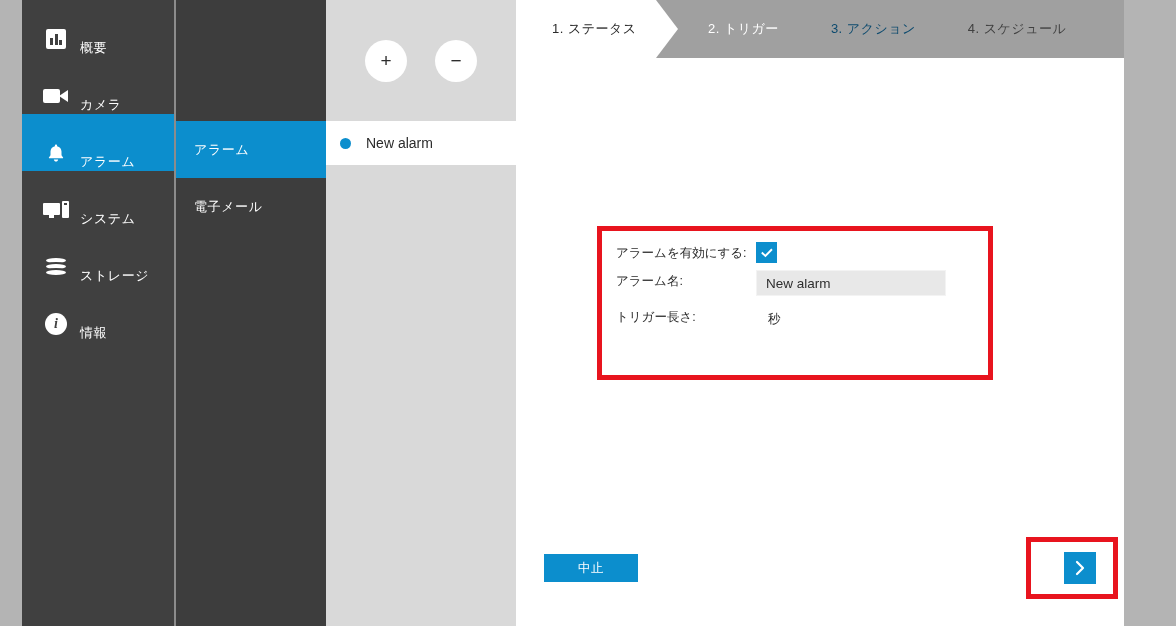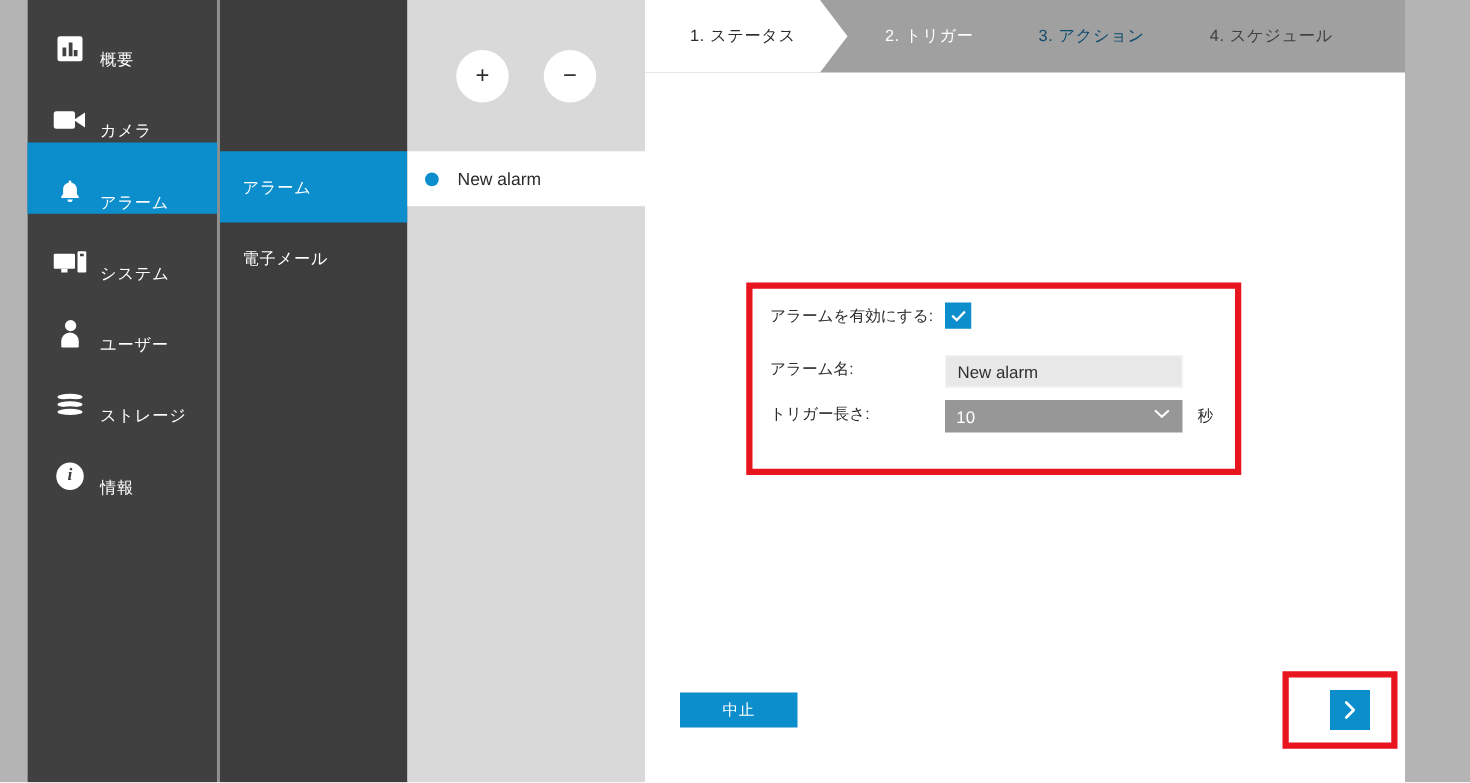--- a/index.html
+++ b/index.html
@@ -296,21 +296,21 @@
   .form-inner {
     position: absolute;
     left: 100px; top: 242px;
     width: 370px;
   }
   .form-row {
     display: flex;
     align-items: flex-start;
     margin-bottom: 10px;
   }
-  .form-row.row-check { margin-bottom: 21px; }
+  .form-row.row-check { margin-bottom: 7px; }
   .form-label {
     width: 140px;
     min-width: 140px;
     font-size: 12.5px;
     color: #2b2b2b;
     line-height: 17px;
     padding-top: 3px;
   }
   .checkbox {
     width: 21px; height: 21px;
@@ -439,29 +439,20 @@
       <span class="nav-icon">
         <span class="ic-system">
             <span class="mon"></span>
             <span class="stand"></span>
             <span class="tower"></span>
           </span>
       </span>
       <span class="nav-label">システム</span>
     </div>
 
-    <div class="nav-item">
-      <span class="nav-icon">
-        <span class="ic-user">
-            <span class="head"></span>
-            <span class="torso"></span>
-          </span>
-      </span>
-      <span class="nav-label">ユーザー</span>
-    </div>
 
     <div class="nav-item">
       <span class="nav-icon">
         <span class="ic-storage">
             <span class="disc"></span>
             <span class="disc"></span>
             <span class="disc"></span>
           </span>
       </span>
       <span class="nav-label">ストレージ</span>
@@ -530,28 +521,20 @@
         </div>
       </div>
 
       <div class="form-row">
         <div class="form-label">アラーム名:</div>
         <input class="text-input" type="text" value="New alarm" style="">
       </div>
 
       <div class="form-row">
         <div class="form-label">トリガー長さ:</div>
-        <div class="select-wrap">
-          <div class="select-box">
-            <span>10</span>
-          </div>
-          <svg class="select-chevron" width="13" height="9" viewBox="0 0 13 9" aria-hidden="true">
-            <path d="M1.5 1.8 L6.5 6.4 L11.5 1.8" stroke="#ffffff" stroke-width="1.7" fill="none" stroke-linecap="round"></path>
-          </svg>
-        </div>
         <span class="unit-label">秒</span>
       </div>
 
     </div>
 
     <button class="cancel-btn">中止</button>
 
     <div class="next-highlight"></div>
     <button class="next-btn">
       <svg width="16" height="18" viewBox="0 0 16 18" aria-hidden="true">

